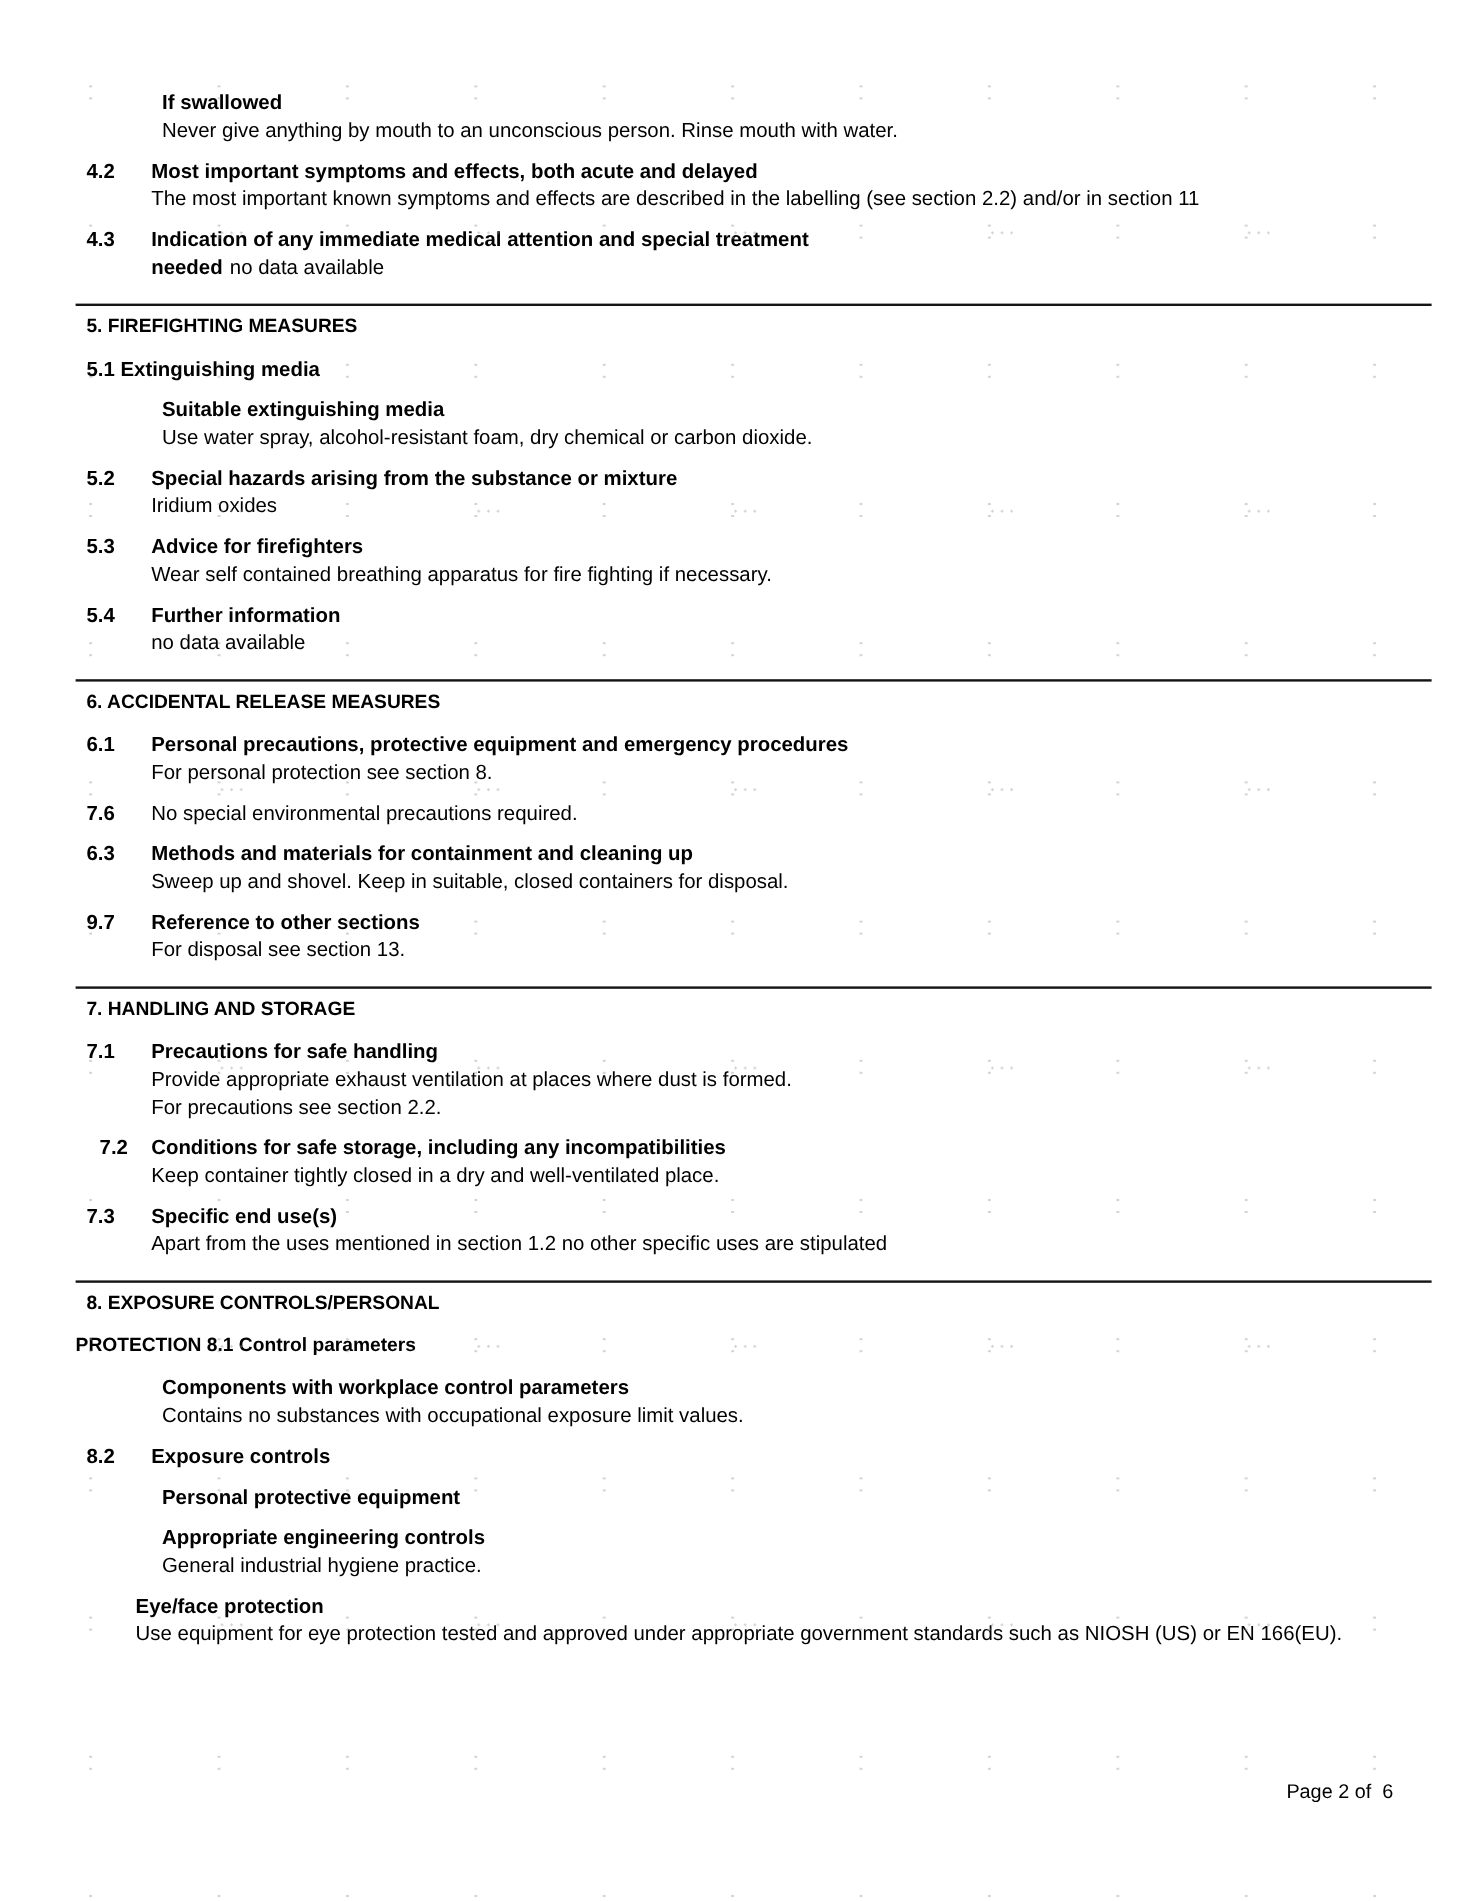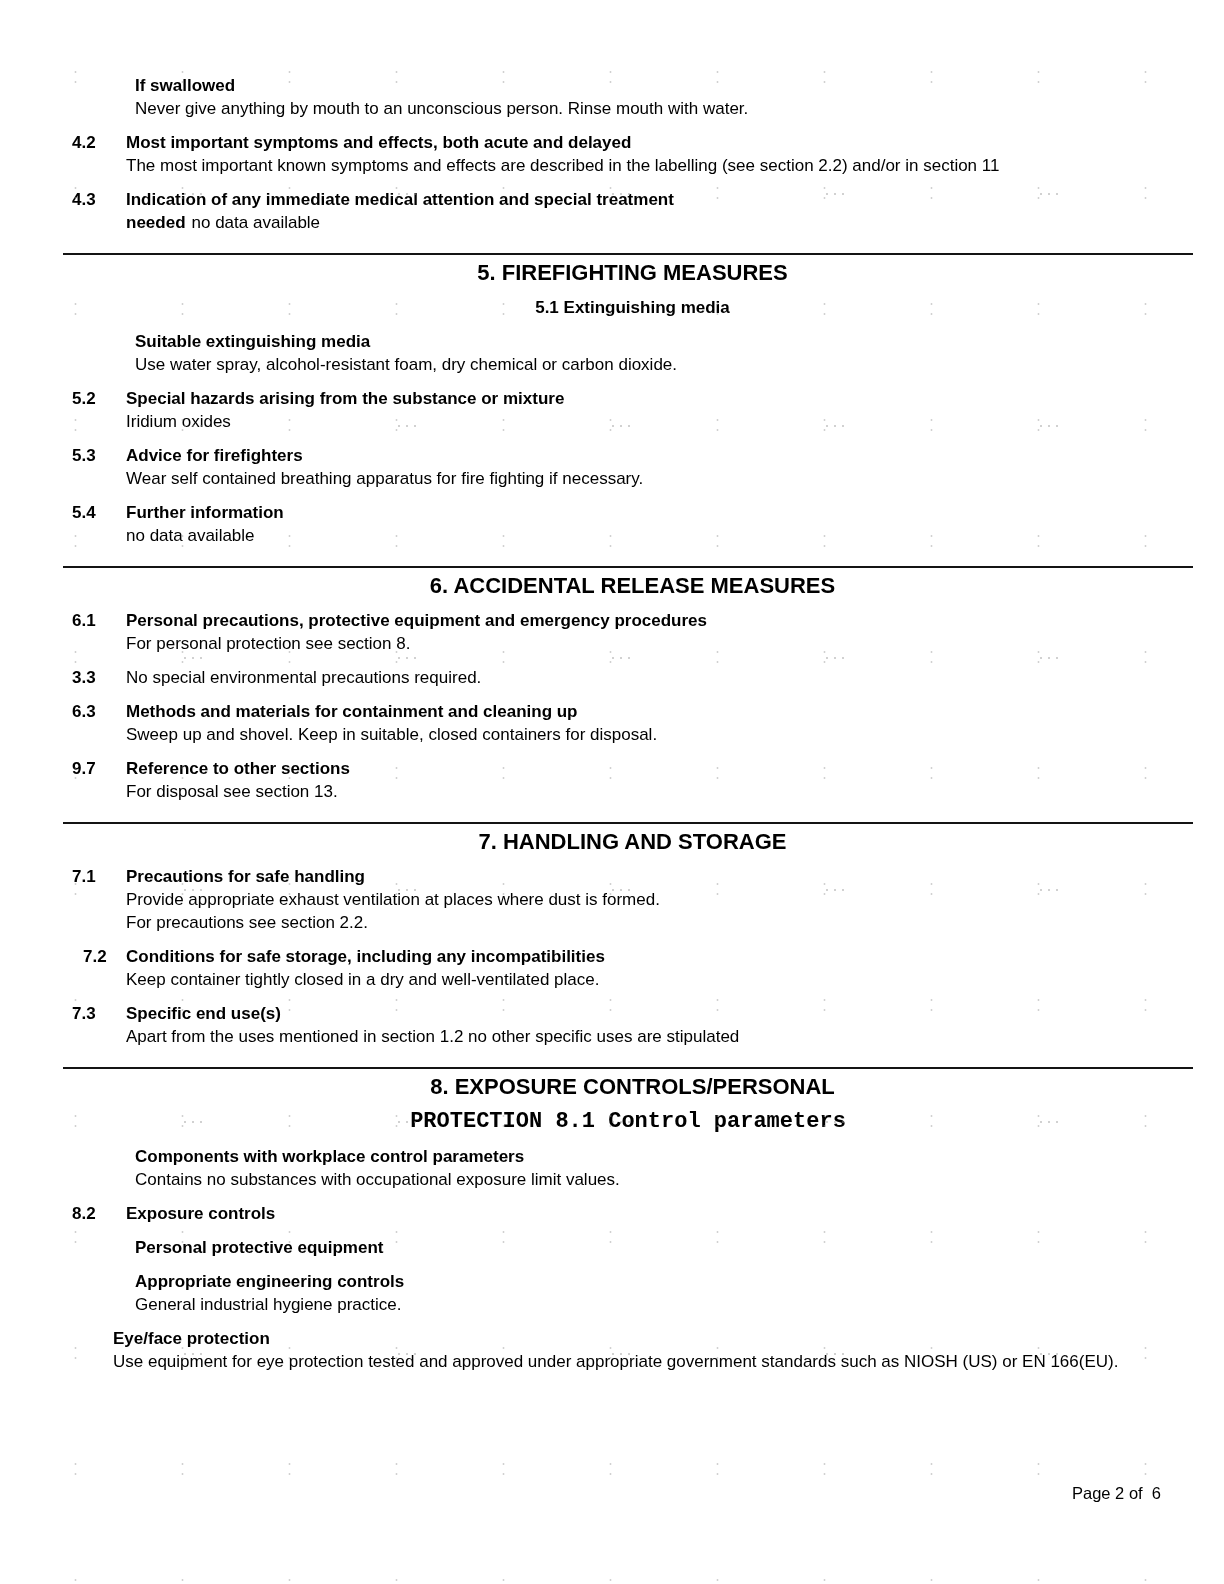--- a/index.html
+++ b/index.html
@@ -27,23 +27,23 @@
     background-position:22px 14px, 22px 24px, 78px 78px, 86px 78px, 94px 78px;
   }
   .item { display:flex; margin-bottom:11px; }
   .num { flex:none; width:63px; padding-left:9px; font-weight:700; }
   .item.indent-sm .num { padding-left:20px; }
   .content { flex:1; }
   .unnumbered { margin-left:72px; margin-bottom:11px; }
   .bold { font-weight:700; }
   .inline-bold { font-weight:700; margin-right:6px; }
   .sec-rule { border:none; border-top:2.8px solid #141414; margin:19px 0 6px 0; }
-  .sec-title { font-size:22px; font-weight:700; margin:0 0 12px 9px; line-height:23px;text-align:center; }
+  .sec-title { font-size:16px; font-weight:700; margin:0 0 12px 9px; line-height:23px; }
   .sec-title.tight { margin-bottom:12px; }
-  .sec-sub { font-weight:700; margin:0 0 11px 9px;text-align:center; }
+  .sec-sub { font-weight:700; margin:0 0 11px 9px; }
   .deep { margin-left:50px; }
   .footer {
     position:absolute; top:1482px; right:63px;
     font-size:16.5px; white-space:pre;
   }
 </style>
 </head>
 <body>
 
 <div class="page">
@@ -108,21 +108,21 @@
 
   <div class="item">
     <div class="num">6.1</div>
     <div class="content">
       <div class="bold">Personal precautions, protective equipment and emergency procedures</div>
       <div>For personal protection see section 8.</div>
     </div>
   </div>
 
   <div class="item">
-    <div class="num">3.3</div>
+    <div class="num">7.6</div>
     <div class="content">
       <div>No special environmental precautions required.</div>
     </div>
   </div>
 
   <div class="item">
     <div class="num">6.3</div>
     <div class="content">
       <div class="bold">Methods and materials for containment and cleaning up</div>
       <div>Sweep up and shovel. Keep in suitable, closed containers for disposal.</div>
@@ -160,21 +160,21 @@
   <div class="item">
     <div class="num">7.3</div>
     <div class="content">
       <div class="bold">Specific end use(s)</div>
       <div>Apart from the uses mentioned in section 1.2 no other specific uses are stipulated</div>
     </div>
   </div>
 
   <hr class="sec-rule">
   <h2 class="sec-title tight" style="margin-left:9px;">8. EXPOSURE CONTROLS/PERSONAL</h2>
-  <h2 class="sec-title tight" style="margin-left:0;font-family:Liberation Mono, monospace;">PROTECTION 8.1 Control parameters</h2>
+  <h2 class="sec-title tight" style="margin-left:0;">PROTECTION 8.1 Control parameters</h2>
 
   <div class="unnumbered">
     <div class="bold">Components with workplace control parameters</div>
     <div>Contains no substances with occupational exposure limit values.</div>
   </div>
 
   <div class="item">
     <div class="num">8.2</div>
     <div class="content">
       <div class="bold">Exposure controls</div>

